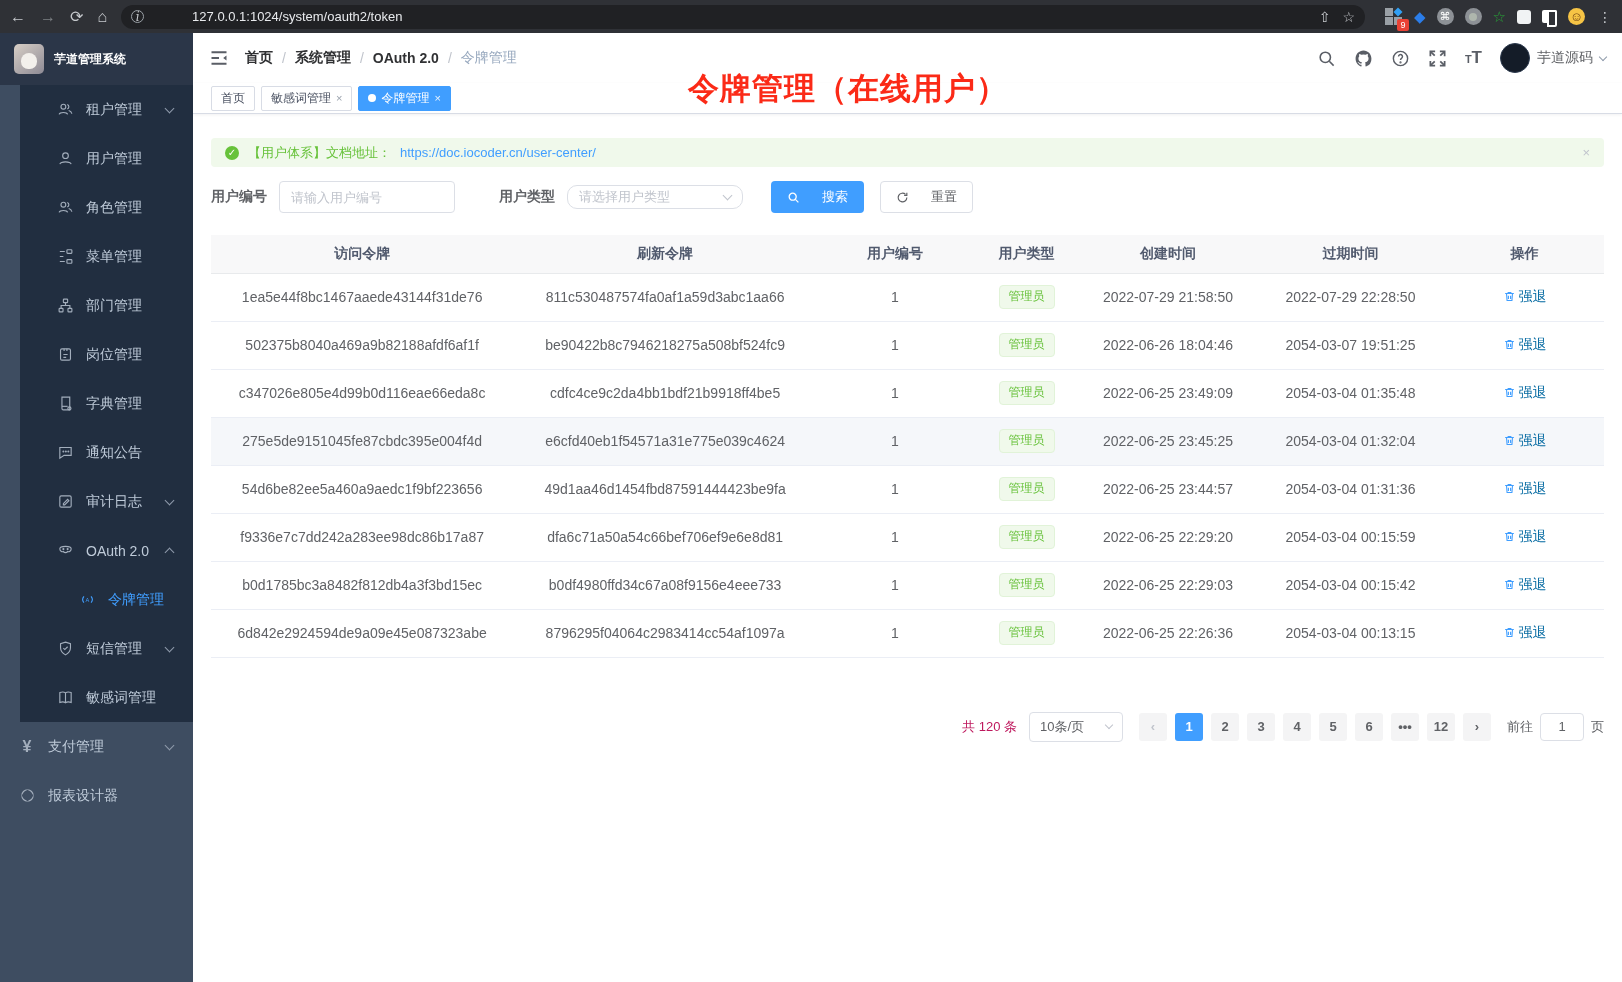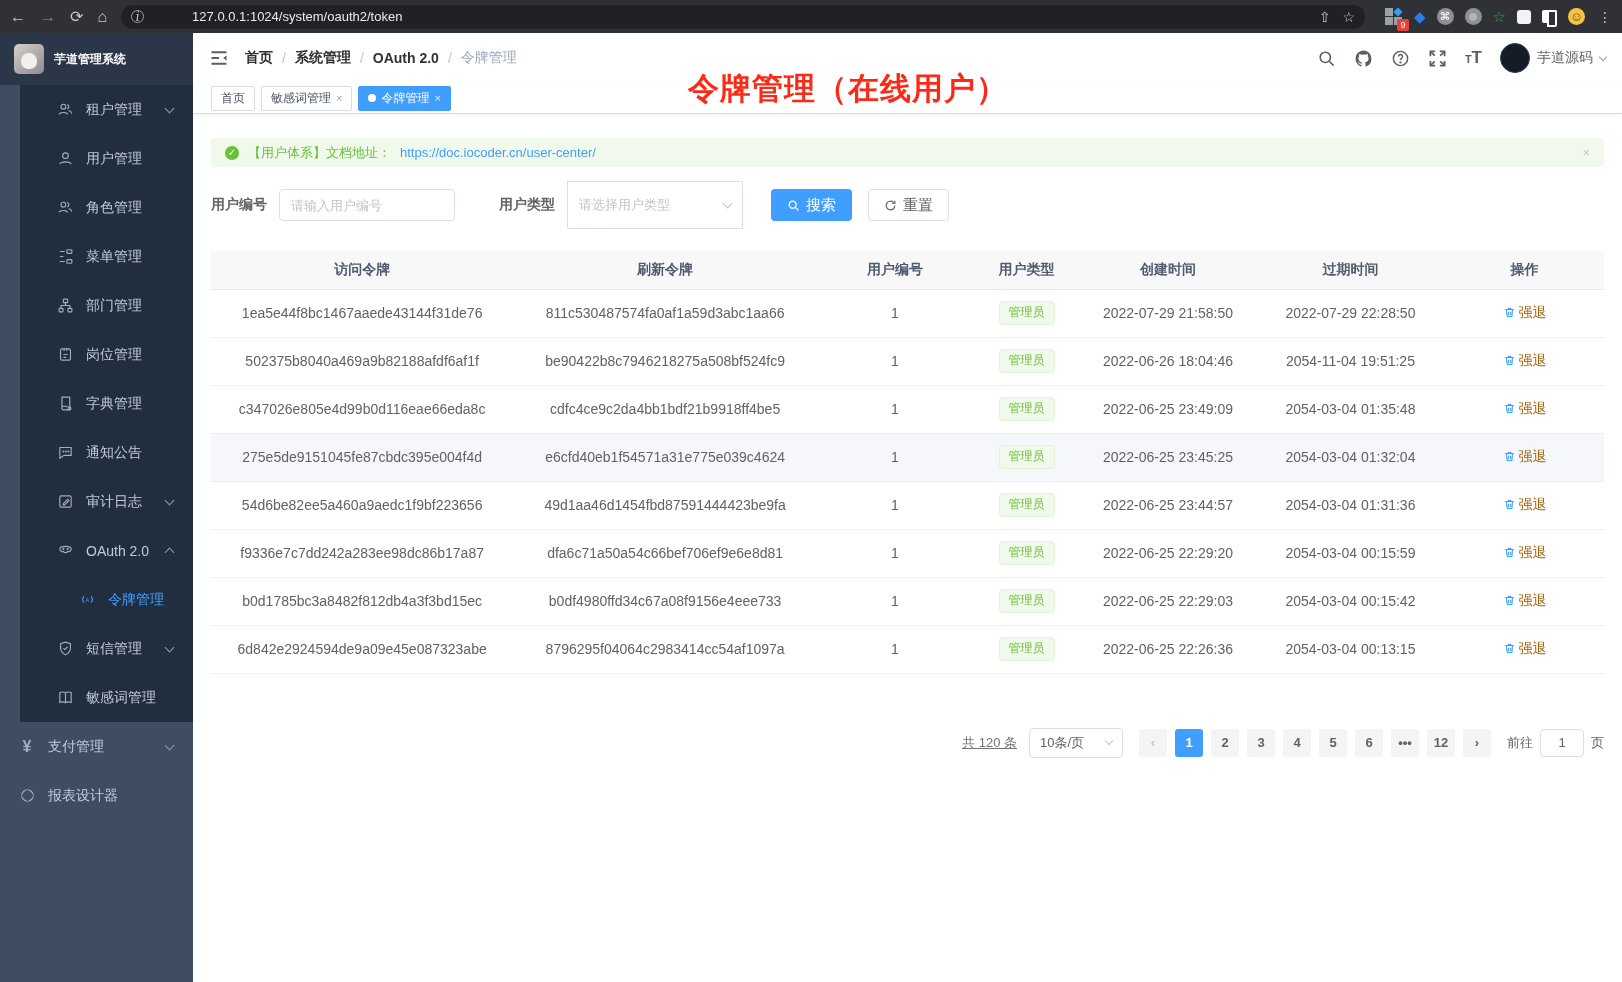--- a/index.html
+++ b/index.html
@@ -85,39 +85,39 @@
   .alert { height:29px; background:#f0f9eb; border-radius:4px; display:flex; align-items:center; padding:0 14px; gap:9px; }
   .alert .aicon { width:14px; height:14px; border-radius:50%; background:#67c23a; color:#fff; font-size:10px; display:flex; align-items:center; justify-content:center; flex-shrink:0; }
   .alert .atext { color:#67c23a; font-size:13px; }
   .alert .alink { color:#409eff; font-size:13px; text-decoration:none; }
   .alert .aclose { margin-left:auto; color:#c0c4cc; font-size:13px; cursor:pointer; }
 
   .filters { display:flex; align-items:center; margin-top:14px; gap:10px; }
   .f-label { font-weight:bold; color:#606266; font-size:14px; margin-right:2px; }
   .f-input { width:176px; height:32px; border:1px solid #dcdfe6; border-radius:4px; padding:0 11px; font-size:13px; color:#606266; outline:none; font-family:inherit; }
   .f-input::placeholder { color:#c0c4cc; }
-  .f-select { width:176px; height:48px; border:1px solid #dcdfe6; border-radius:0; padding:0 11px; display:flex; align-items:center; color:#c0c4cc; font-size:13px; cursor:pointer; margin-right:18px; }
+  .f-select { width:176px; height:24px; border:1px solid #dcdfe6; border-radius:10px; padding:0 11px; display:flex; align-items:center; color:#c0c4cc; font-size:13px; cursor:pointer; margin-right:18px; }
   .f-select .sel-caret { margin-left:auto; width:7px; height:7px; border-right:1.3px solid #c0c4cc; border-bottom:1.3px solid #c0c4cc; transform:rotate(45deg); margin-top:-3px; }
   .gap-lg { width:24px; }
-  .btn { height:32px; border-radius:4px; display:inline-flex; align-items:center; gap:6px; padding:0 15px; font-size:15px; cursor:pointer; border:1px solid transparent; }
+  .btn { height:32px; border-radius:4px; display:inline-flex; align-items:center; gap:22px; padding:0 15px; font-size:13px; cursor:pointer; border:1px solid transparent; }
   .btn-primary { background:#409eff; color:#fff; }
   .btn-plain { background:#fff; border-color:#dcdfe6; color:#606266; margin-left:6px; }
   .btn svg { width:13px; height:13px; }
 
   .tablewrap { margin-top:22px; }
   table.tbl { width:100%; border-collapse:collapse; table-layout:fixed; }
   .tbl th { background:#f8f8f9; color:#515a6e; font-size:14px; font-weight:bold; height:38px; border-bottom:1px solid #e8eaec; text-align:center; }
   .tbl td { height:48px; text-align:center; color:#606266; font-size:14px; border-bottom:1px solid #ebeef5; white-space:nowrap; overflow:hidden; }
   .tbl tr.hovered td { background:#f5f7fa; }
   .badge { display:inline-block; padding:3px 9px; background:#f0f9eb; border:1px solid #e1f3d8; color:#67c23a; border-radius:4px; font-size:12px; line-height:1.3; }
-  .act-link { color:#a16207; cursor:pointer; display:inline-flex; align-items:center; gap:3px; font-size:14px; }
+  .act-link { color:#0369a1; cursor:pointer; display:inline-flex; align-items:center; gap:3px; font-size:14px; }
   .act-link svg { width:13px; height:13px; }
 
   .pagination { display:flex; align-items:center; justify-content:flex-end; margin-top:54px; gap:8px; padding-bottom:20px; }
-  .pg-total { color:#737373; font-size:13px; margin-right:4px;text-decoration:underline; }
+  .pg-total { color:#be185d; font-size:13px; margin-right:4px; }
   .pg-size { width:94px; height:30px; border:1px solid #dcdfe6; border-radius:4px; display:flex; align-items:center; padding:0 10px; color:#606266; font-size:13px; cursor:pointer; margin-right:8px; }
   .pg-size .sel-caret { margin-left:auto; width:6px; height:6px; border-right:1.3px solid #c0c4cc; border-bottom:1.3px solid #c0c4cc; transform:rotate(45deg); margin-top:-3px; }
   .pg-btn { min-width:28px; height:28px; background:#f4f4f5; border-radius:3px; display:flex; align-items:center; justify-content:center; color:#606266; font-size:13px; font-weight:bold; cursor:pointer; padding:0 4px; }
   .pg-btn.active { background:#409eff; color:#fff; }
   .pg-btn.disabled { color:#c0c4cc; cursor:default; }
   .pg-goto { display:flex; align-items:center; gap:7px; color:#606266; font-size:13px; margin-left:8px; }
   .pg-goto input { width:44px; height:28px; border:1px solid #dcdfe6; border-radius:4px; text-align:center; font-size:13px; color:#606266; outline:none; font-family:inherit; }
 </style>
 </head>
 <body>
@@ -449,21 +449,21 @@
                 <td><span class="act-link"><svg viewBox="0 0 24 24" fill="none" stroke="#409eff" stroke-width="2">
                       <path d="M4 6.5h16M9.5 6.5v-2h5v2M6.5 6.5l1 13h9l1-13M10 10.5v6M14 10.5v6"></path>
                     </svg>强退</span></td>
               </tr>
               <tr>
                 <td>502375b8040a469a9b82188afdf6af1f</td>
                 <td>be90422b8c7946218275a508bf524fc9</td>
                 <td>1</td>
                 <td><span class="badge">管理员</span></td>
                 <td>2022-06-26 18:04:46</td>
-                <td>2054-11-04 19:51:25</td>
+                <td>2054-03-07 19:51:25</td>
                 <td><span class="act-link"><svg viewBox="0 0 24 24" fill="none" stroke="#409eff" stroke-width="2">
                       <path d="M4 6.5h16M9.5 6.5v-2h5v2M6.5 6.5l1 13h9l1-13M10 10.5v6M14 10.5v6"></path>
                     </svg>强退</span></td>
               </tr>
               <tr>
                 <td>c347026e805e4d99b0d116eae66eda8c</td>
                 <td>cdfc4ce9c2da4bb1bdf21b9918ff4be5</td>
                 <td>1</td>
                 <td><span class="badge">管理员</span></td>
                 <td>2022-06-25 23:49:09</td>

